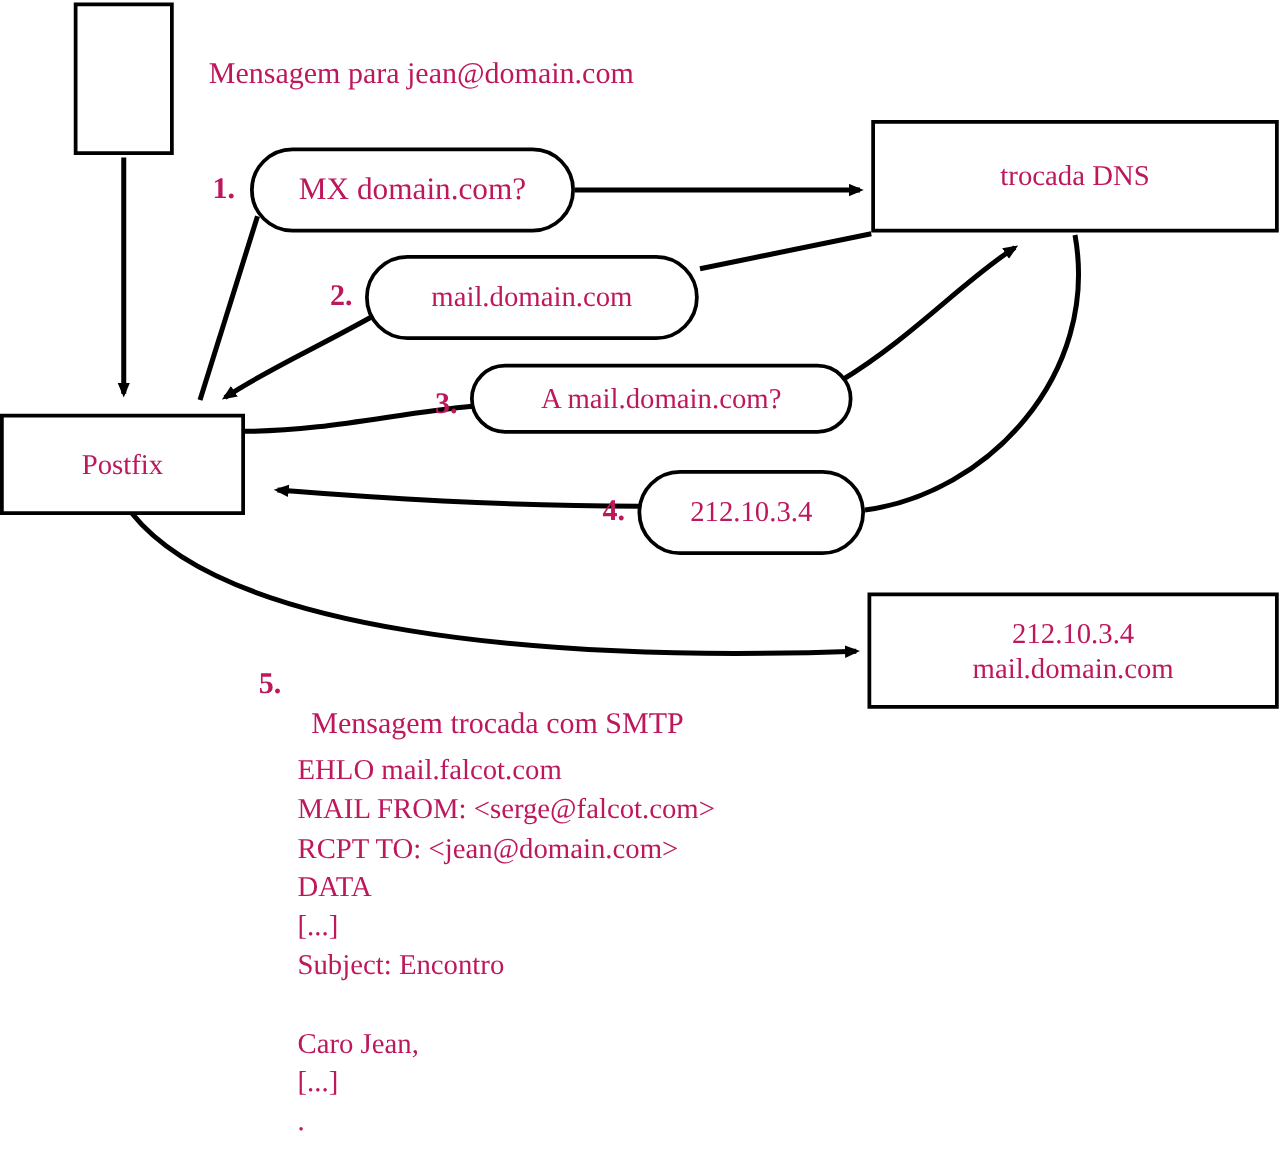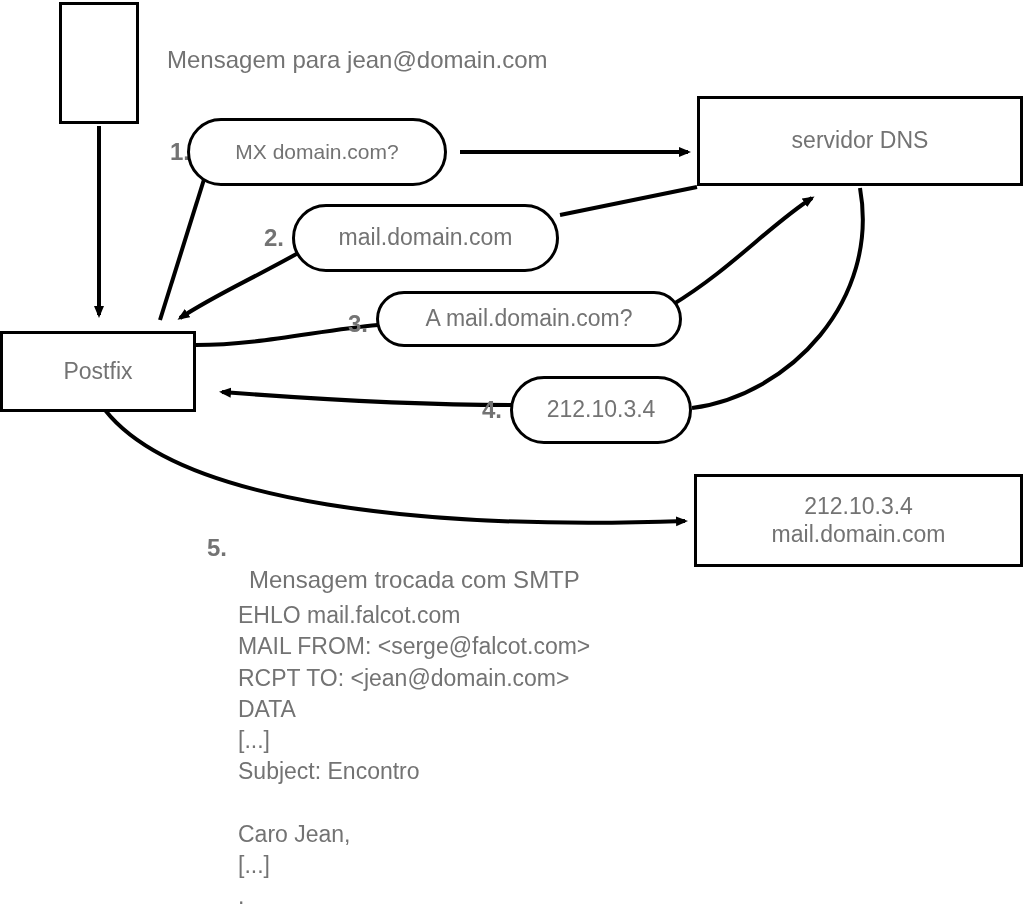--- a/index.html
+++ b/index.html
@@ -5,22 +5,22 @@
   html, body {
     margin: 0;
     padding: 0;
     background: #ffffff;
   }
   #stage {
     position: relative;
     width: 1024px;
     height: 919px;
     background: #ffffff;
-    font-family: Liberation Sans, sans-serif;
-    color: #737373;
+    font-family: Liberation Serif, serif;
+    color: #be185d;
     overflow: hidden;
   }
   svg.layer {
     position: absolute;
     left: 0;
     top: 0;
     width: 1024px;
     height: 919px;
     pointer-events: none;
   }
@@ -81,34 +81,34 @@
     <path d="M105,410 C180,505 430,530 685,521" stroke="#000000" stroke-width="4" fill="none" marker-end="url(#arrowhead)"></path>
   </svg>
 
   <div class="node rect" style="left:59px; top:2px; width:80px; height:122px;">
     <span></span>
   </div>
 
   <div class="label" style="left:167px; top:46px; font-size:24px;">Mensagem para jean@domain.com</div>
 
   <div class="node rect" style="left:697px; top:96px; width:326px; height:90px; font-size:23px;">
-    <span>servidor DNS</span>
+    <span>trocada DNS</span>
   </div>
 
   <div class="node rect" style="left:694px; top:474px; width:329px; height:93px; font-size:23px; flex-direction:column;">
     <span>212.10.3.4</span>
     <span>mail.domain.com</span>
   </div>
 
   <div class="node rect" style="left:0px; top:331px; width:196px; height:81px; font-size:23px;">
     <span>Postfix</span>
   </div>
 
   <div class="step-num" style="left:170px; top:138px; font-size:24px;">1.</div>
-  <div class="node pill" style="left:187px; top:118px; width:260px; height:68px; font-size:21px;">
+  <div class="node pill" style="left:200px; top:118px; width:260px; height:68px; font-size:25px;">
     <span>MX domain.com?</span>
   </div>
 
   <div class="step-num" style="left:264px; top:224px; font-size:24px;">2.</div>
   <div class="node pill" style="left:292px; top:204px; width:267px; height:68px; font-size:23px;">
     <span>mail.domain.com</span>
   </div>
 
   <div class="step-num" style="left:348px; top:310px; font-size:24px;">3.</div>
   <div class="node pill" style="left:376px; top:291px; width:306px; height:56px; font-size:23px;">

